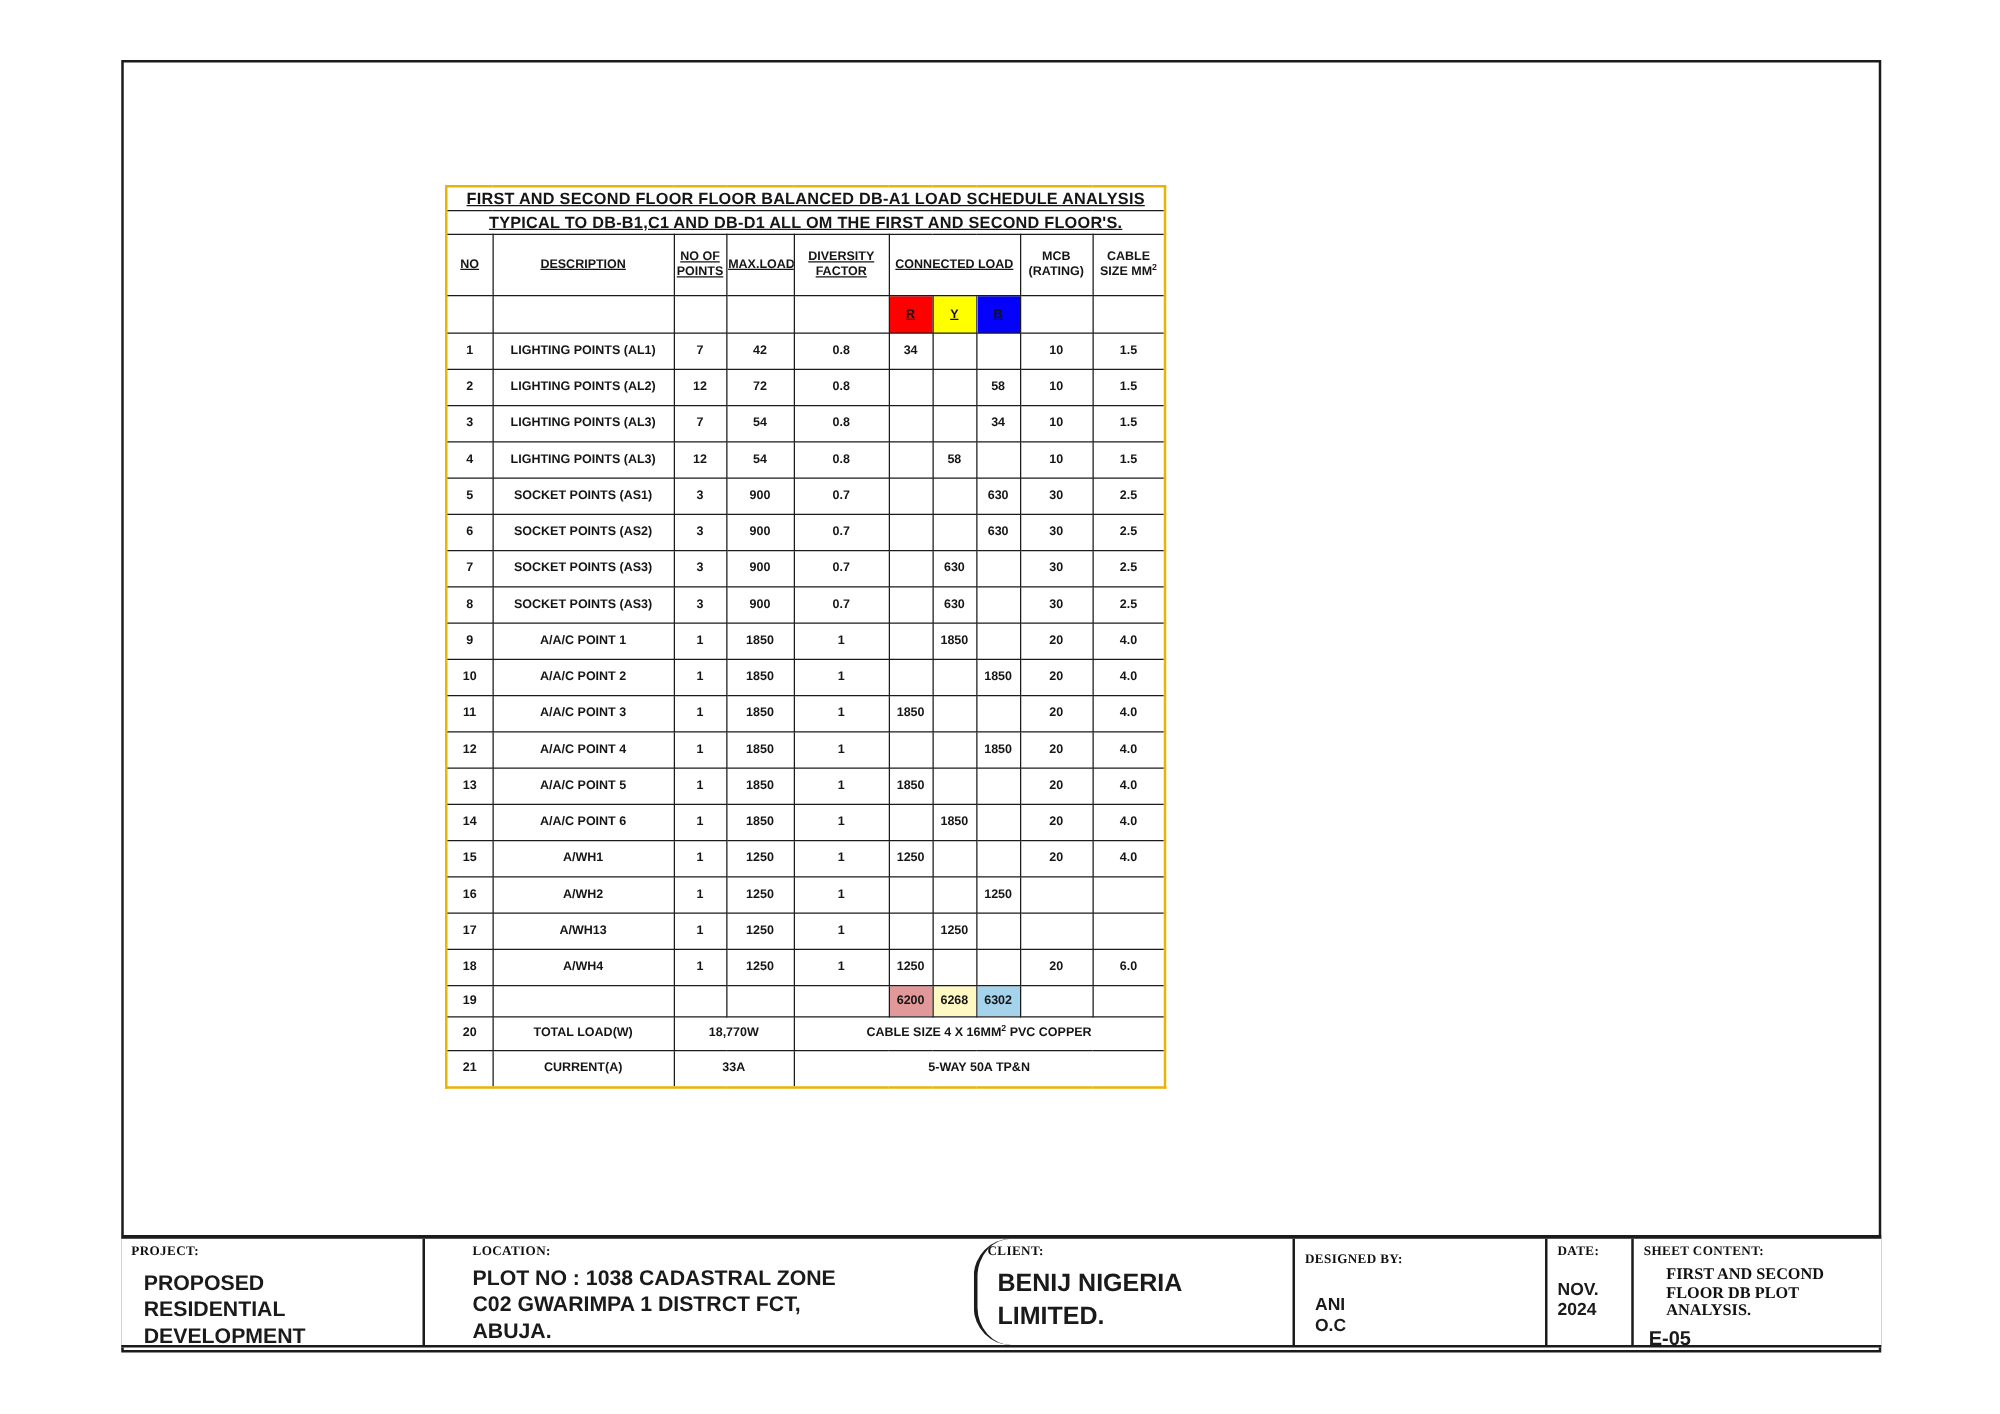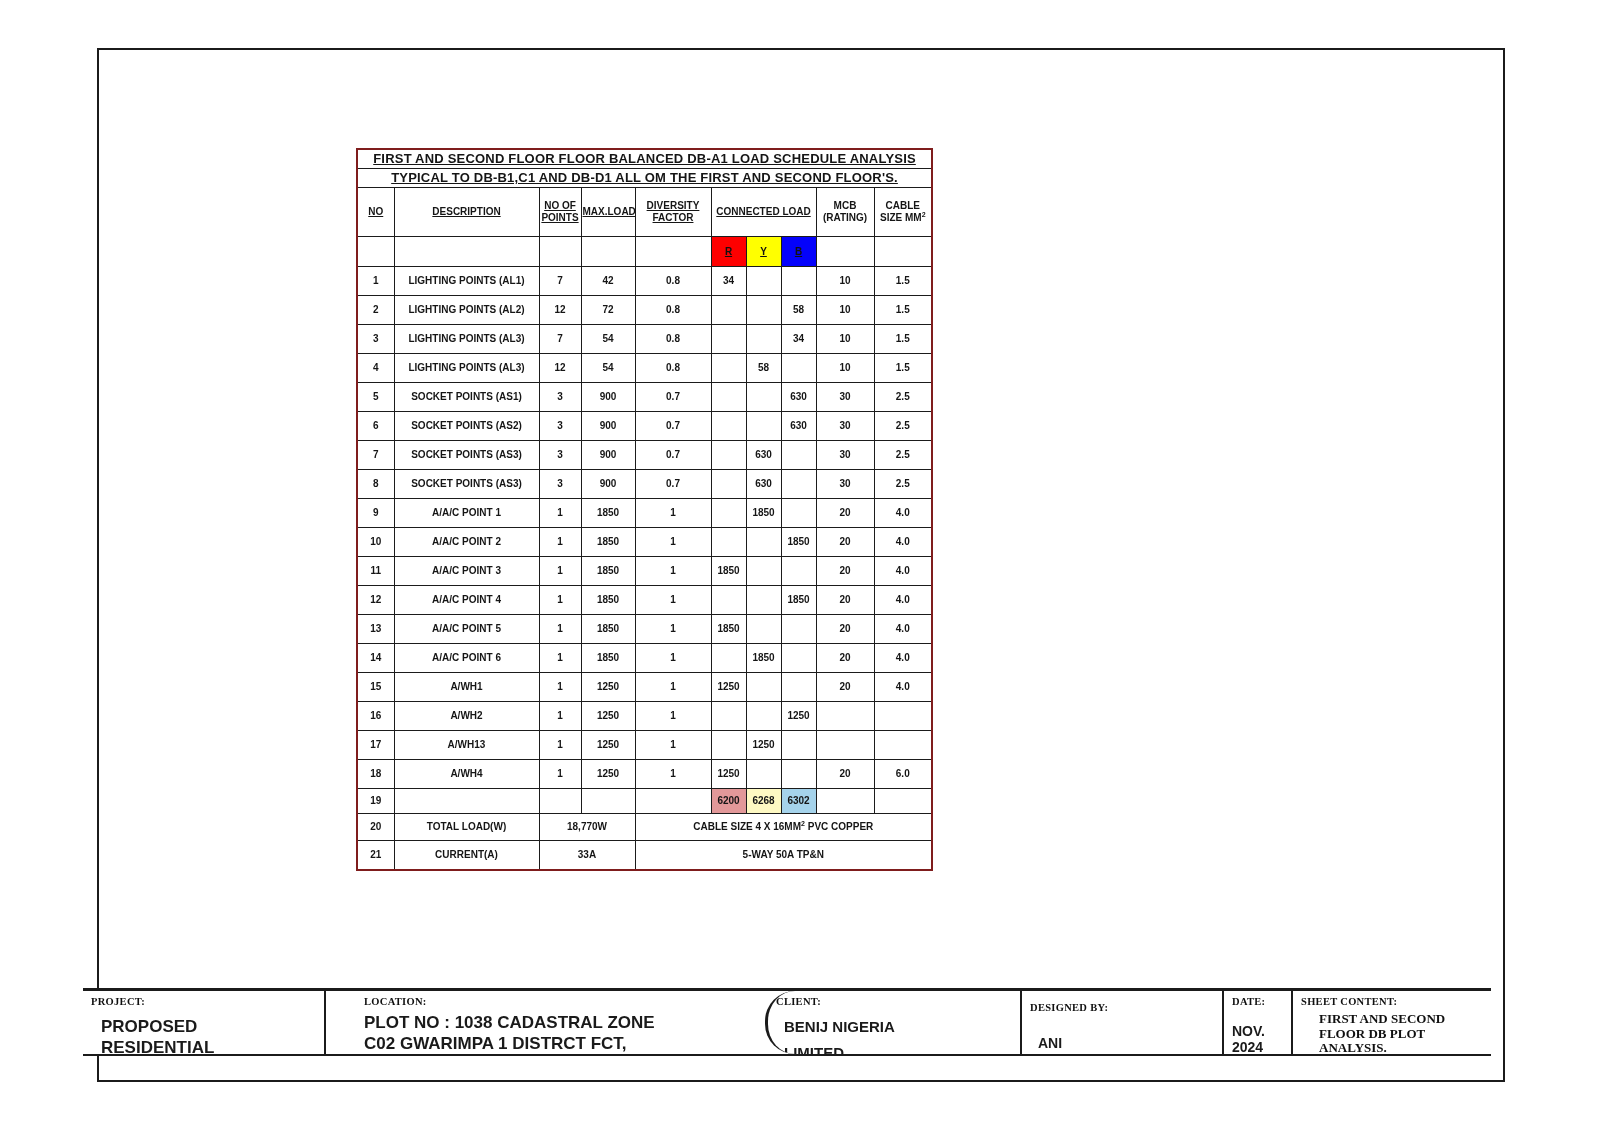--- a/index.html
+++ b/index.html
@@ -10,62 +10,62 @@
   }
   
   .sheet-frame{
     position:absolute;left:97px;top:48px;width:1408px;height:1034px;
     border:2px solid #1b1b1b;box-sizing:border-box;background:#fff;
   }
   
   .table-wrap{position:absolute;left:356px;top:148px;}
   table.load-table{
     border-collapse:collapse;table-layout:fixed;width:575px;
-    border:2px solid #7f1d1d;
+    border:2px solid #eab308;
   }
   table.load-table td{
     border:1px solid #1b1b1b;padding:0 1px;text-align:center;vertical-align:middle;
     font-weight:bold;font-size:10px;line-height:12px;color:#151515;
     overflow:hidden;box-sizing:border-box;
   }
   tr.title-row td{height:19px;font-size:13px;letter-spacing:.2px;line-height:18px;}
   tr.title-row td span{text-decoration:underline;}
   tr.header-row td{height:49px;font-size:10px;}
   tr.phase-row td{height:30px;}
   tr.data-row td{height:29px;}
   tr.subtotal-row td{height:25px;}
   tr.totalload-row td{height:27px;}
   tr.current-row td{height:29px;}
   .ul{text-decoration:underline;}
   .phase-letter{text-decoration:underline;font-weight:bold;font-size:10px;color:#111;}
   td sup{font-size:7px;vertical-align:super;line-height:0;}
   
   .titleblock{
-    position:absolute;left:83px;top:988px;width:1408px;height:68px;
+    position:absolute;left:97px;top:988px;width:1408px;height:90px;
     border-top:3px solid #1b1b1b;border-bottom:2px solid #1b1b1b;
     box-sizing:border-box;display:flex;background:#fff;
   }
   .tb-cell{box-sizing:border-box;height:100%;padding:5px 6px 0 8px;overflow:hidden;}
   .tb-cell + .tb-cell{border-left:2px solid #1b1b1b;}
   .tb-cell.thick-left{border-left:3px solid #1b1b1b;}
   .tb-label{
     font-family:"Liberation Serif",serif;font-weight:bold;font-size:10.5px;
     letter-spacing:.3px;color:#101010;
   }
   .w-project{width:241px;}
   .w-location{width:441px;}
   .w-client{width:255px;border-radius:30px;}
   .w-designed{width:202px;}
   .w-date{width:69px;}
   .w-sheet{width:200px;}
   .project-value{margin:9px 0 0 10px;font-size:17px;line-height:21px;font-weight:bold;color:#1a1a1a;}
   .project-value .l1{white-space:pre-wrap;}
   .location-label{margin-left:30px;}
   .location-value{margin:5px 0 0 30px;font-size:17px;line-height:21px;font-weight:bold;color:#1a1a1a;}
-  .client-value{margin:7px 0 0 8px;font-size:15px;line-height:26px;font-weight:bold;color:#1a1a1a;}
+  .client-value{margin:7px 0 0 8px;font-size:20px;line-height:26px;font-weight:bold;color:#1a1a1a;}
   .designed-value{margin:22px 0 16px 8px;font-size:14px;line-height:17px;font-weight:bold;color:#1a1a1a;}
   .date-value{margin:16px 0 0 0;font-size:14px;line-height:16px;font-weight:bold;color:#1a1a1a;}
   .sheet-value{
     margin:5px 0 0 18px;font-family:"Liberation Serif",serif;font-weight:bold;
     font-size:13px;line-height:14.5px;color:#101010;
   }
   .sheet-number{margin:7px 0 0 4px;font-size:16px;font-weight:bold;color:#1a1a1a;}
 </style>
 </head>
 <body>

